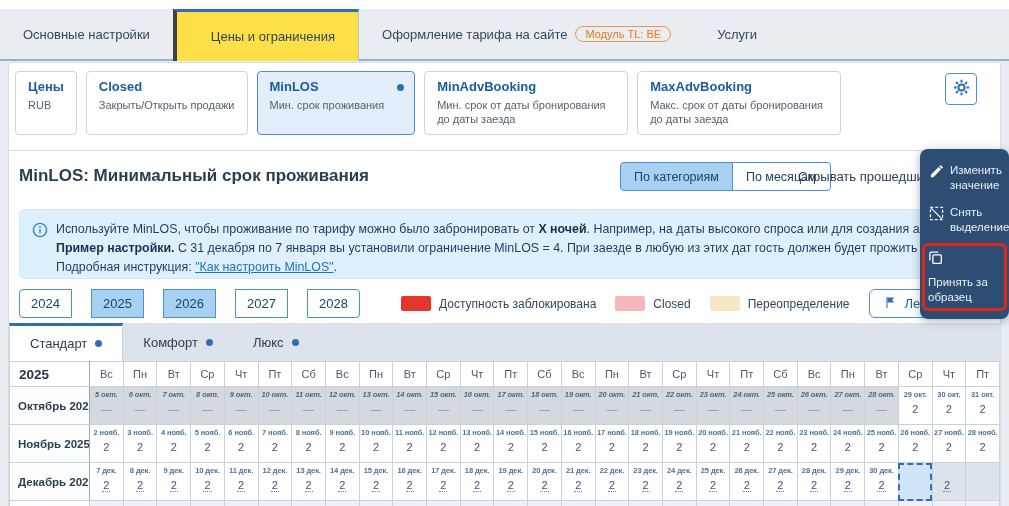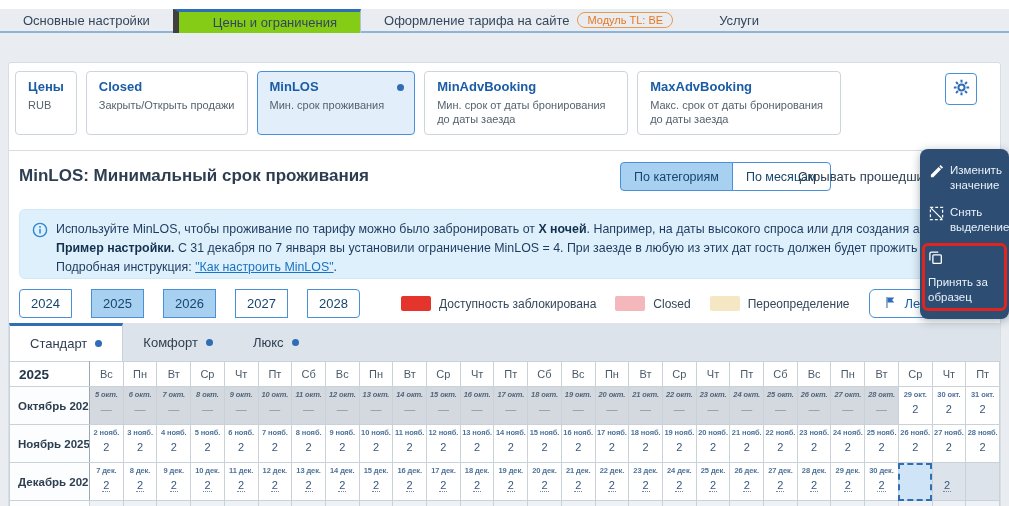--- a/index.html
+++ b/index.html
@@ -5,24 +5,24 @@
   * { box-sizing: border-box; }
   html,body { margin:0; padding:0; }
   body {
     width:1009px; height:506px; position:relative; overflow:hidden;
     font-family:"Liberation Sans","DejaVu Sans",sans-serif;
     background:#e9edf2; color:#2d3e50;
   }
   .topstrip { position:absolute; top:0; left:0; width:100%; height:9px; background:#ffffff; }
 
   
-  .tabbar { position:absolute; top:9px; left:0; width:100%; height:24px;
+  .tabbar { position:absolute; top:9px; left:0; width:100%; height:52px;
     background:#e9edf2; border-bottom:2px solid #8fb4d8; display:flex; align-items:stretch; }
   .tab { display:flex; align-items:center; gap:8px; padding:0 23px; font-size:13px; color:#33475b; cursor:default; }
-  .tab.active { background:#84cc16; border-top:3px solid #2f6db5; border-left:6px solid #404040;
+  .tab.active { background:#fde047; border-top:3px solid #2f6db5; border-left:4px solid #404040;
     border-right:1px solid #b5c3d1; margin-bottom:-2px;padding-left:34px; }
   .badge { color:#e87722; border:1px solid #e89a4b; border-radius:10px; padding:1px 9px; font-size:11px; white-space:nowrap; }
 
   
   .cards-panel { position:absolute; left:8px; top:62px; width:993px; height:90px;
     background:#fff; border:1px solid #d7dde3; border-radius:3px; }
   .cards { position:absolute; left:6px; top:8px; display:flex; gap:9px; align-items:stretch; }
   .card { background:#fff; border:1px solid #ccd4dc; border-radius:4px; padding:7px 12px; min-height:56px; position:relative; }
   .card.selected { background:#e2effa; border-color:#4a90d9; padding-right:30px; }
   .card-title { font-size:13px; font-weight:bold; color:#1a5da6; white-space:nowrap; }

